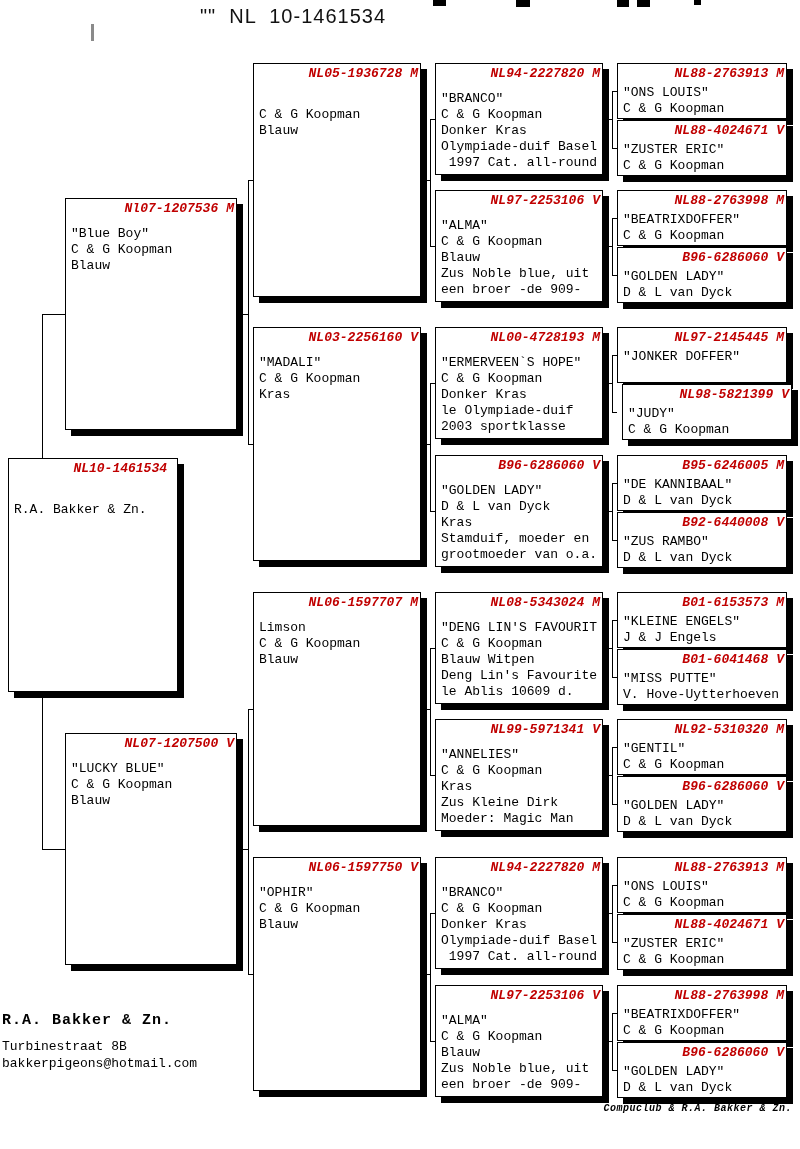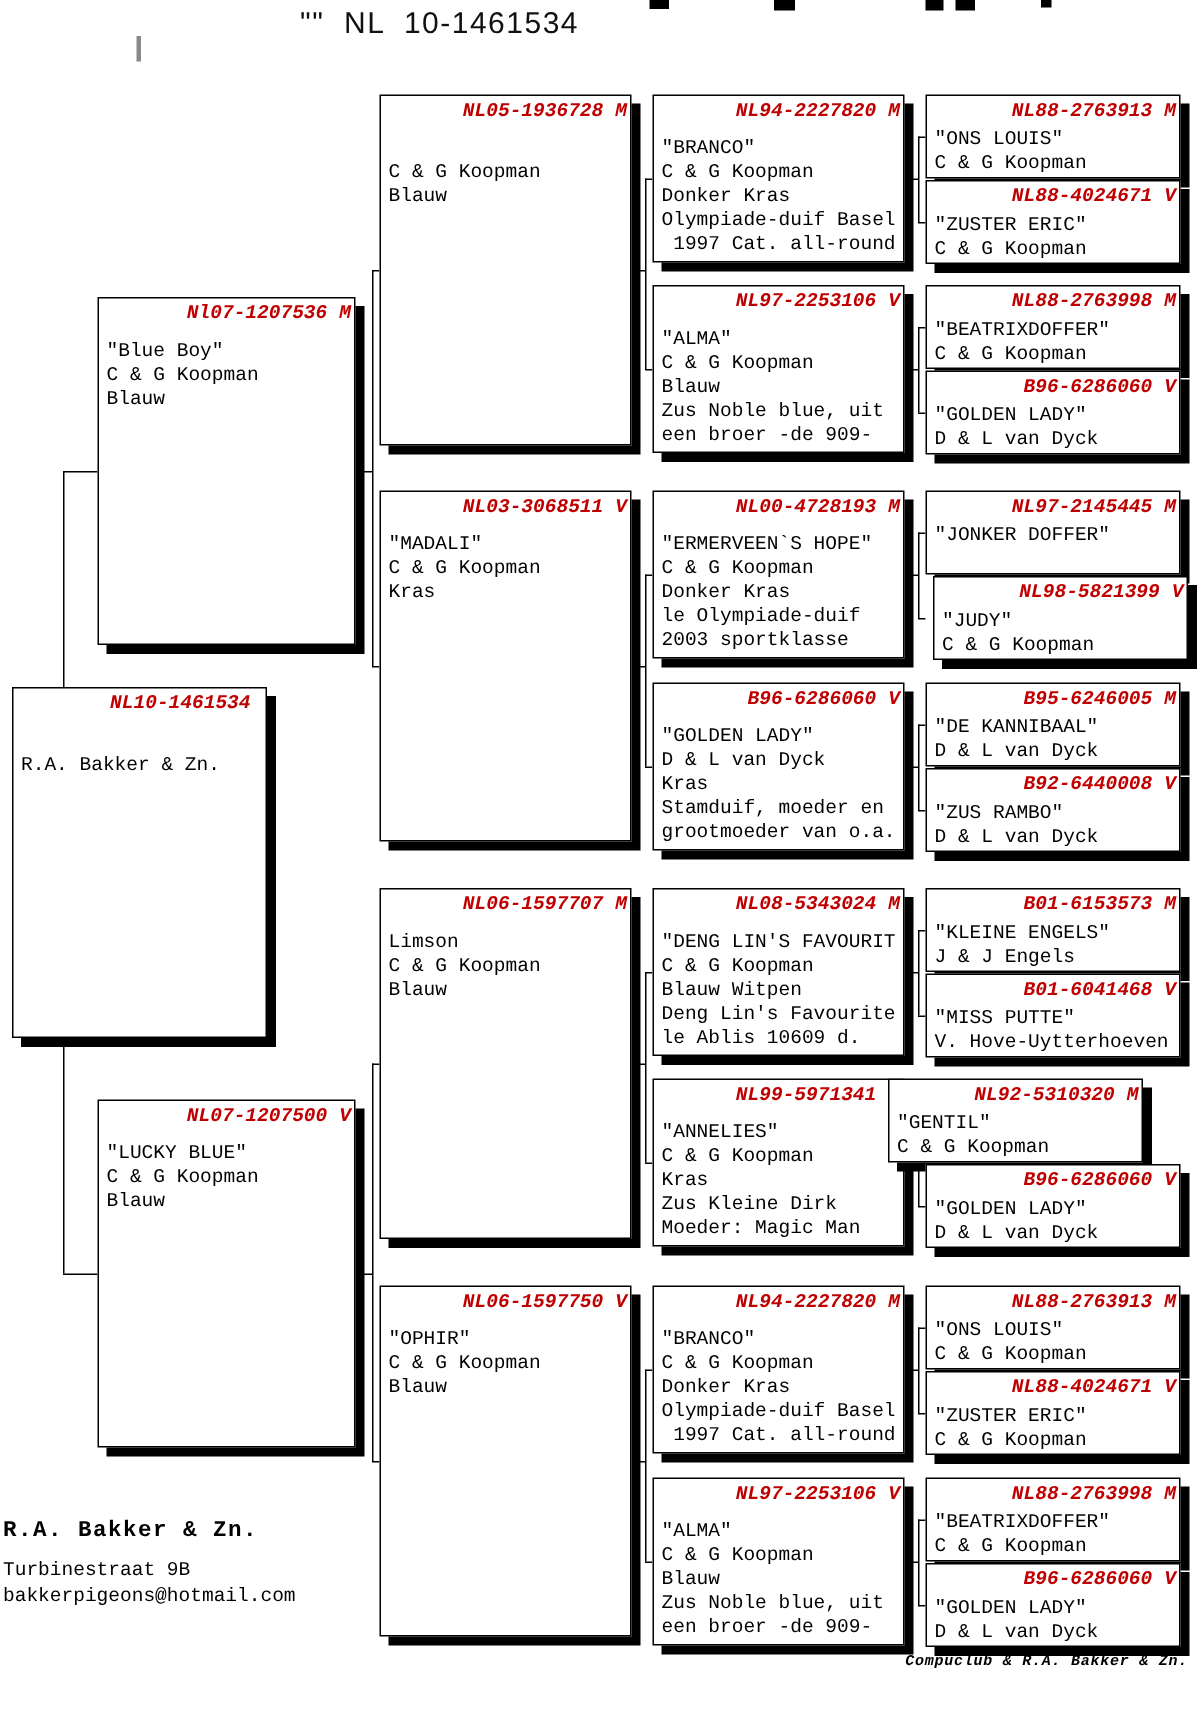--- a/index.html
+++ b/index.html
@@ -113,21 +113,21 @@
         <div class="bline">C &amp; G Koopman</div>
         <div class="bline">Blauw</div>
       </div>
       <div class="pbox gen3" style="left: 253px; top: 63px; width: 168px; height: 234px;">
         <div class="ring"><span class="cc">NL</span><span>05-1936728</span><span class="sx">M</span></div>
         <div class="bline"></div>
         <div class="bline">C &amp; G Koopman</div>
         <div class="bline">Blauw</div>
       </div>
       <div class="pbox gen3" style="left: 253px; top: 327px; width: 168px; height: 234px;">
-        <div class="ring"><span class="cc">NL</span><span>03-3068511</span><span class="sx">V</span></div>
+        <div class="ring"><span class="cc">NL</span><span>03-2256160</span><span class="sx">V</span></div>
         <div class="bline">"MADALI"</div>
         <div class="bline">C &amp; G Koopman</div>
         <div class="bline">Kras</div>
       </div>
       <div class="pbox gen3" style="left: 253px; top: 592px; width: 168px; height: 234px;">
         <div class="ring"><span class="cc">NL</span><span>06-1597707</span><span class="sx">M</span></div>
         <div class="bline">Limson</div>
         <div class="bline">C &amp; G Koopman</div>
         <div class="bline">Blauw</div>
       </div>
@@ -244,21 +244,21 @@
       <div class="pbox gen5" style="left: 617px; top: 592px; width: 170px; height: 56px;">
         <div class="ring"><span class="cc">B</span><span>01-6153573</span><span class="sx">M</span></div>
         <div class="bline">"KLEINE ENGELS"</div>
         <div class="bline">J &amp; J Engels</div>
       </div>
       <div class="pbox gen5" style="left: 617px; top: 649px; width: 170px; height: 56px;">
         <div class="ring"><span class="cc">B</span><span>01-6041468</span><span class="sx">V</span></div>
         <div class="bline">"MISS PUTTE"</div>
         <div class="bline">V. Hove-Uytterhoeven</div>
       </div>
-      <div class="pbox gen5" style="left: 592px; top: 719px; width: 170px; height: 56px;">
+      <div class="pbox gen5" style="left: 617px; top: 719px; width: 170px; height: 56px;">
         <div class="ring"><span class="cc">NL</span><span>92-5310320</span><span class="sx">M</span></div>
         <div class="bline">"GENTIL"</div>
         <div class="bline">C &amp; G Koopman</div>
       </div>
       <div class="pbox gen5" style="left: 617px; top: 776px; width: 170px; height: 56px;">
         <div class="ring"><span class="cc">B</span><span>96-6286060</span><span class="sx">V</span></div>
         <div class="bline">"GOLDEN LADY"</div>
         <div class="bline">D &amp; L van Dyck</div>
       </div>
       <div class="pbox gen5" style="left: 617px; top: 857px; width: 170px; height: 56px;">
@@ -278,18 +278,18 @@
       </div>
       <div class="pbox gen5" style="left: 617px; top: 1042px; width: 170px; height: 56px;">
         <div class="ring"><span class="cc">B</span><span>96-6286060</span><span class="sx">V</span></div>
         <div class="bline">"GOLDEN LADY"</div>
         <div class="bline">D &amp; L van Dyck</div>
       </div>
     </div>
 
   <div class="owner">
     <div class="owner-name">R.A. Bakker &amp; Zn.</div>
-    <div class="owner-line">Turbinestraat 9B</div>
+    <div class="owner-line">Turbinestraat 8B</div>
     <div class="owner-line">bakkerpigeons@hotmail.com</div>
   </div>
 
   <div class="credit">Compuclub &amp; R.A. Bakker &amp; Zn.</div>
 </div>
 
 </body></html>

